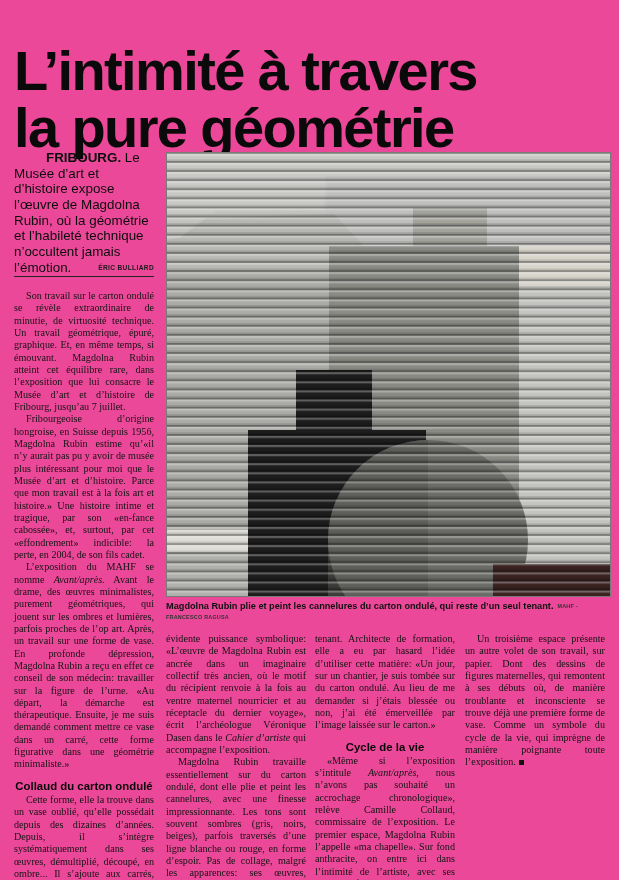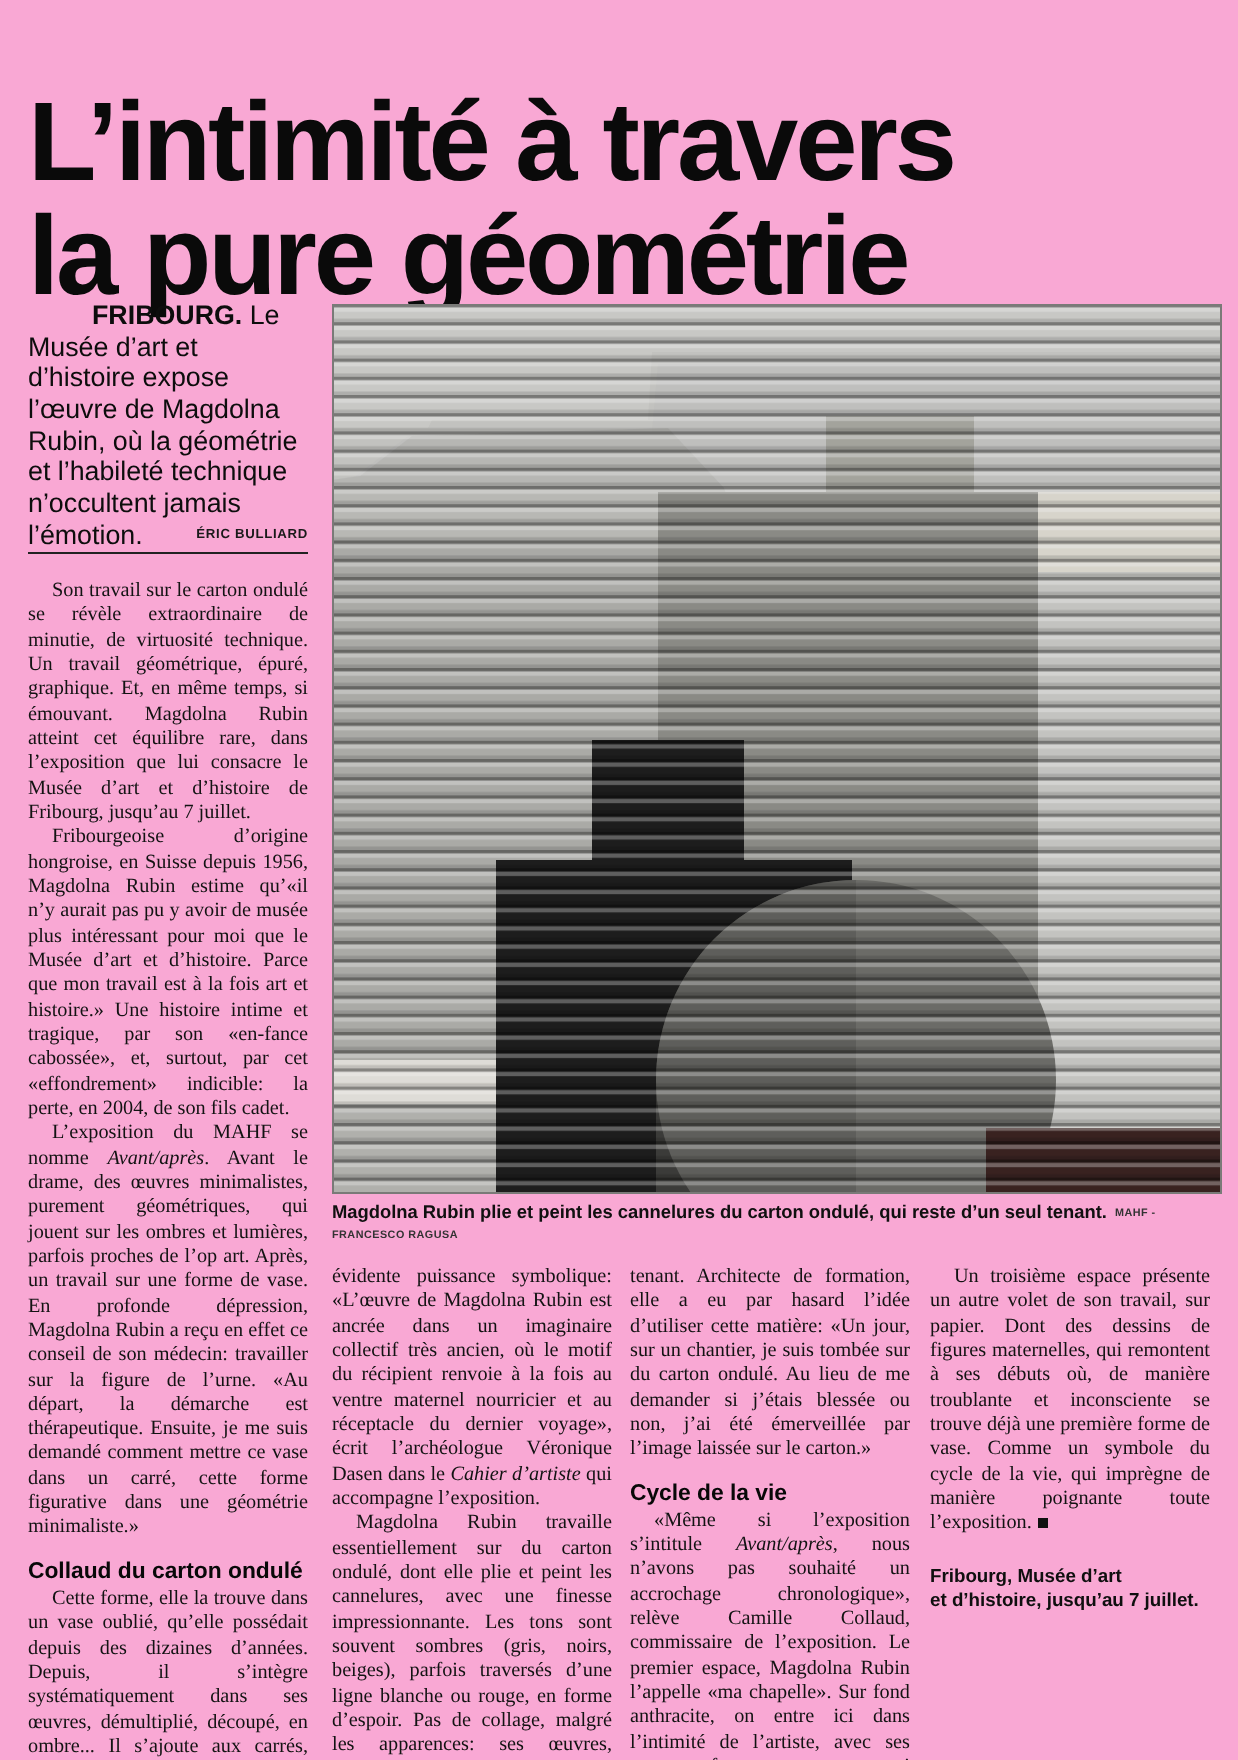--- a/index.html
+++ b/index.html
@@ -4,21 +4,21 @@
 <style>
   html, body {
     margin: 0;
     padding: 0;
     background: #ffffff;
   }
   .page {
     position: relative;
     width: 619px;
     height: 880px;
-    background: #f9a8d4;
+    background: #ec4899;
     overflow: hidden;
     font-family: "Liberation Serif", serif;
     color: #111111;
   }
 
   
   .headline {
     position: absolute;
     left: 14px;
     top: 6px;
@@ -111,21 +111,21 @@
     hyphens: manual;
   }
   .col p { margin: 0; text-indent: 12px; }
   .col p.first { text-indent: 12px; }
   .col h3 {
     margin: 9px 0 1px 0;
     font-family: "Liberation Sans", sans-serif;
     font-size: 11.4px;
     font-weight: bold;
     line-height: 1.15;
-    text-align: left;
+    text-align: center;
     color: #080808;
   }
   .col i, .col em { font-style: italic; }
 
   #col1 { left: 14px;  top: 290px; }
   #col2 { left: 166px; top: 633px; }
   #col3 { left: 315px; top: 633px; }
   #col4 { left: 465px; top: 633px; }
 
   .endmark {
@@ -238,20 +238,15 @@
   </div>
 
   <div class="col" id="col3">
     <p class="first" style="text-indent:0">tenant. Architecte de formation, elle a eu par hasard l’idée d’utiliser cette matière: «Un jour, sur un chantier, je suis tombée sur du carton ondulé. Au lieu de me demander si j’étais blessée ou non, j’ai été émerveillée par l’image laissée sur le carton.»</p>
     <h3>Cycle de la vie</h3>
     <p><span>«Même si l’exposition s’intitule </span><i>Avant/après</i><span>, nous n’avons pas souhaité un accrochage chronologique», relève Camille Collaud, commissaire de l’exposition. Le premier espace, Magdolna Rubin l’appelle «ma chapelle». Sur fond anthracite, on entre ici dans l’intimité de l’artiste, avec ses œuvres fortes, ses urnes si parlantes. Le</span></p>
   </div>
 
   <div class="col" id="col4">
     <p><span>Un troisième espace présente un autre volet de son travail, sur papier. Dont des dessins de figures maternelles, qui remontent à ses débuts où, de manière troublante et inconsciente se trouve déjà une première forme de vase. Comme un symbole du cycle de la vie, qui imprègne de manière poignante toute l’exposition.</span><span class="endmark"></span></p>
-    <div class="infobox">
-      <span>Fribourg, Musée d’art</span><br>
-      <span>et d’histoire, jusqu’au 7 juillet.</span>
-      
-    </div>
   </div>
 
 </div>
 
 </body></html>

